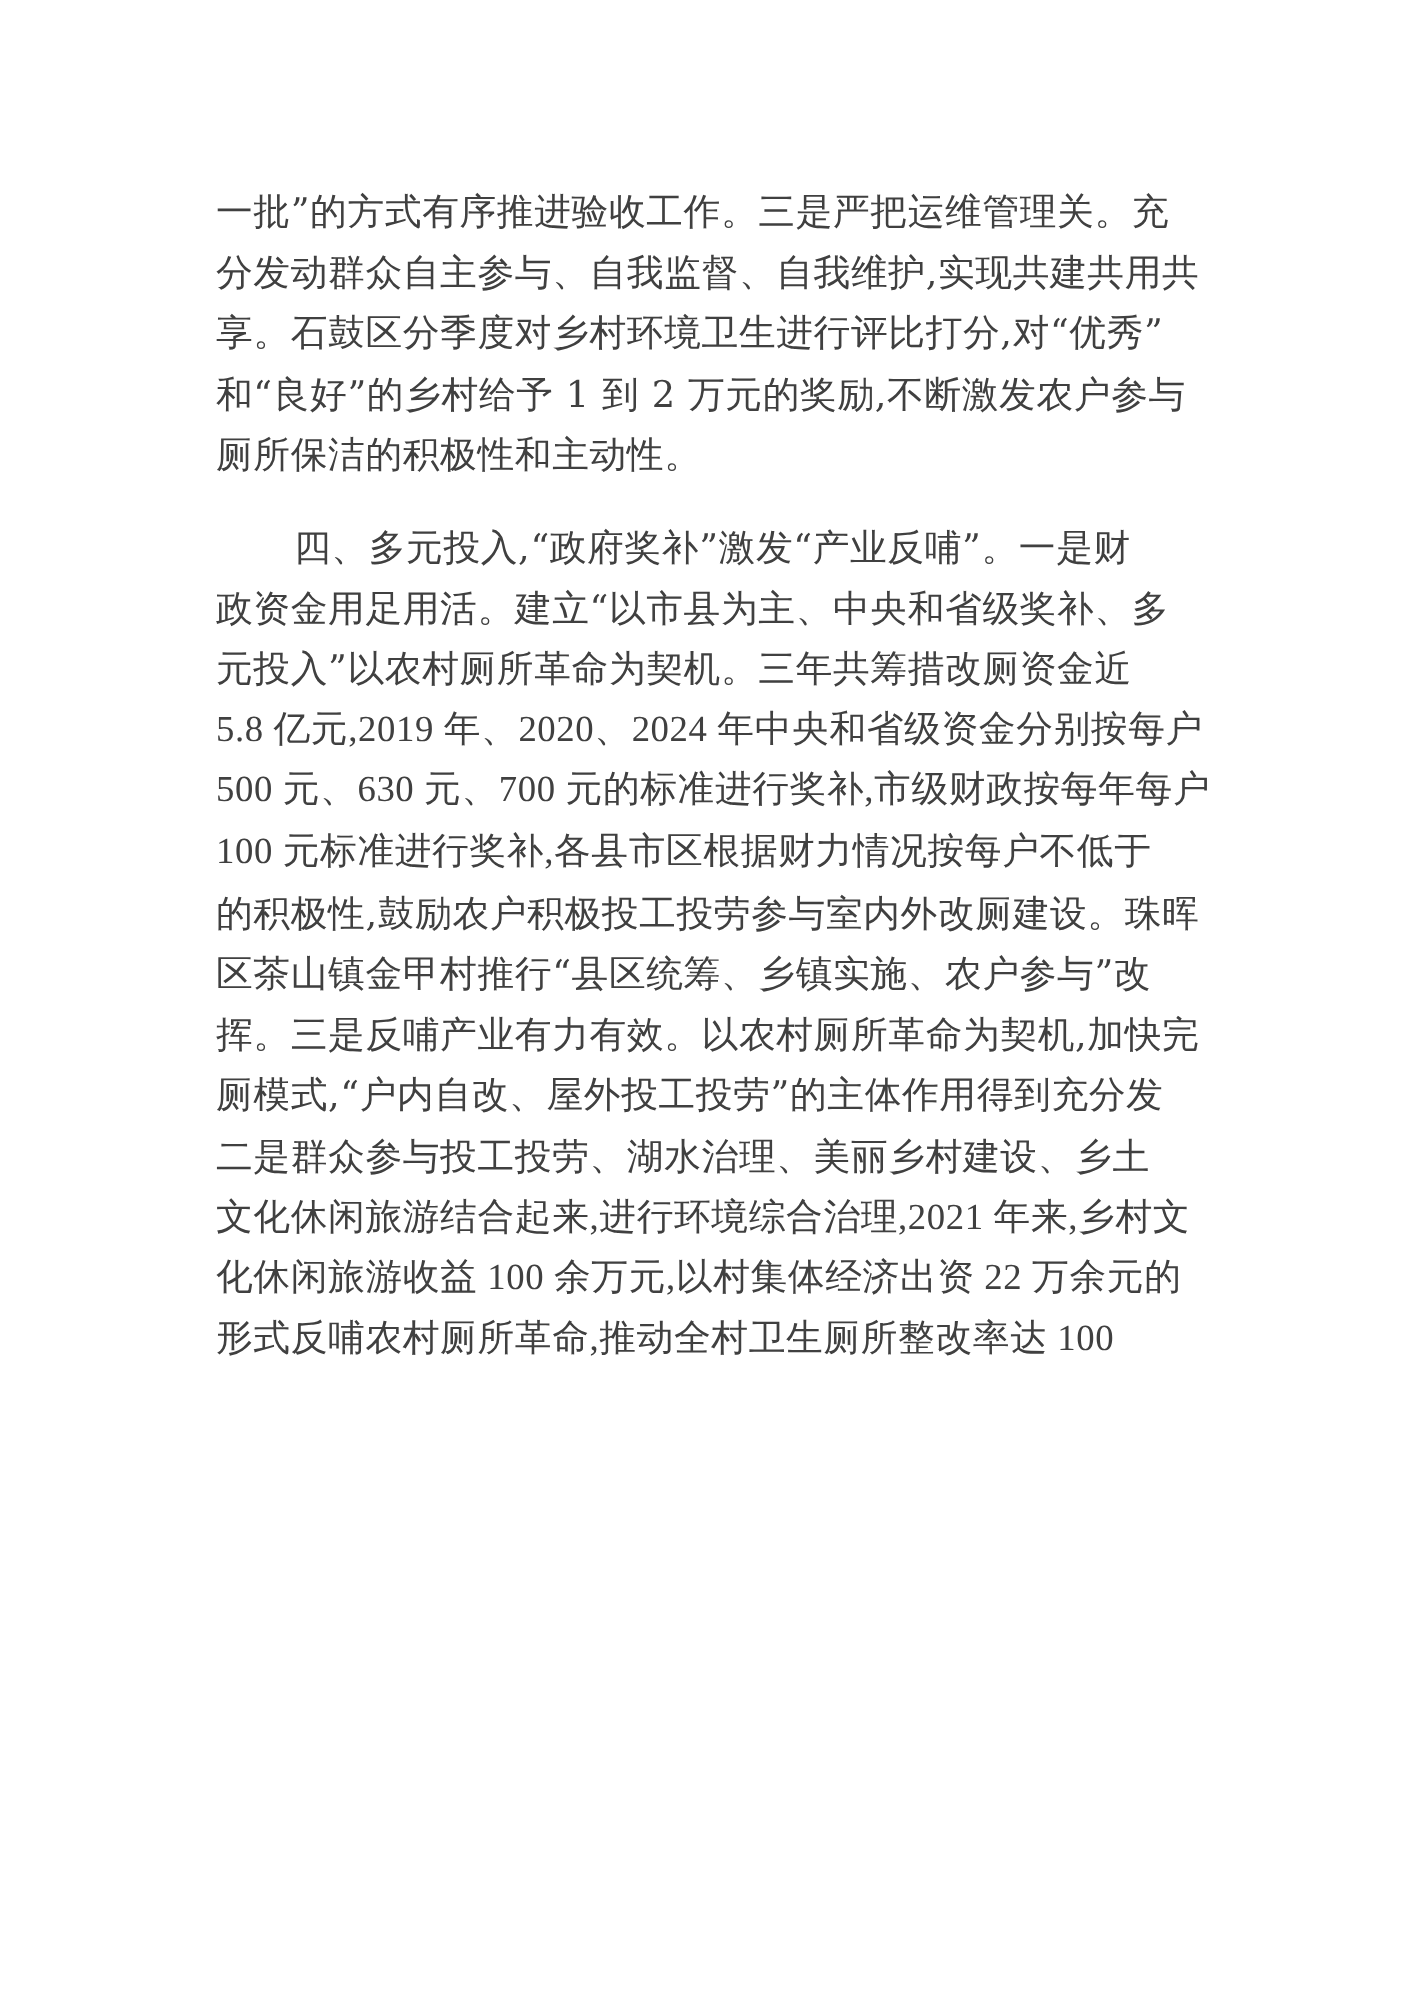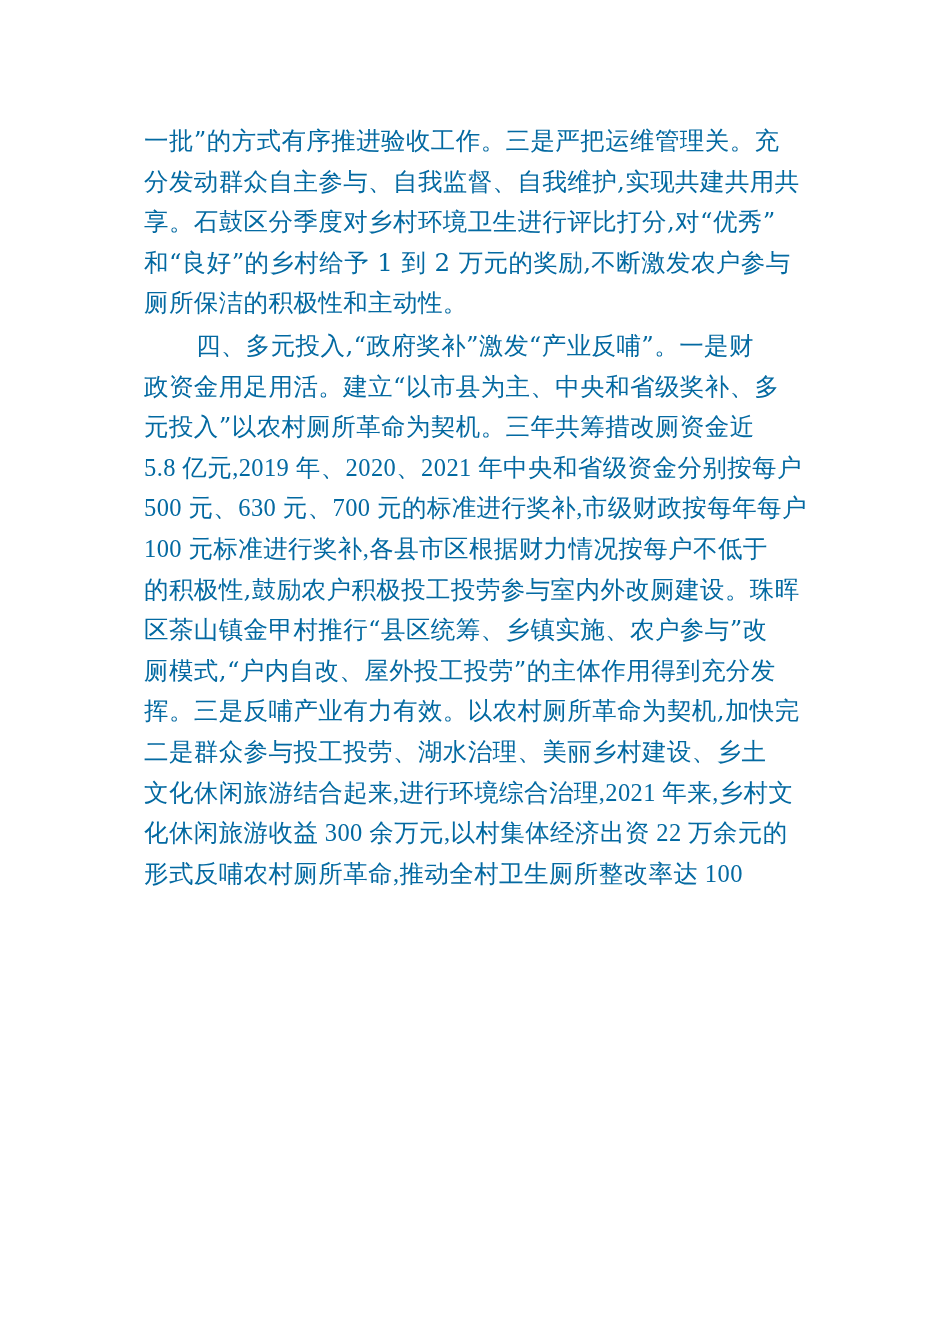--- a/index.html
+++ b/index.html
@@ -18,29 +18,30 @@
       left: 144px;
       top: 121px;
       width: 660px;
     }
     .line {
       display: block;
       height: 40.6px;
       line-height: 40.6px;
       font-family: "DejaVu Serif", "Liberation Serif", serif;
       font-size: 24.5px;
-      color: #0369a1;
+      color: #404040;
       white-space: nowrap;
       letter-spacing: 0.4px;
     }
     .line.num {
       font-family: "Liberation Serif", "DejaVu Serif", serif;
     }
     .indent {
       padding-left: 52px;
+      margin-top: 19px;
     }
     .para-gap {
       height: 2px;
     }
   </style>
 </head>
 <body>
 
 <div class="page">
   <div>
@@ -48,25 +49,25 @@
     <span class="line">分发动群众自主参与、自我监督、自我维护,实现共建共用共</span>
     <span class="line">享。石鼓区分季度对乡村环境卫生进行评比打分,对“优秀”</span>
     <span class="line">和“良好”的乡村给予 1 到 2 万元的奖励,不断激发农户参与</span>
     <span class="line">厕所保洁的积极性和主动性。</span>
   </div>
   <div class="para-gap"></div>
   <div>
     <span class="line indent">四、多元投入,“政府奖补”激发“产业反哺”。一是财</span>
     <span class="line">政资金用足用活。建立“以市县为主、中央和省级奖补、多</span>
     <span class="line">元投入”以农村厕所革命为契机。三年共筹措改厕资金近</span>
-    <span class="line num">5.8 亿元,2019 年、2020、2021 年中央和省级资金分别按每户</span>
+    <span class="line num">5.8 亿元,2019 年、2020、2024 年中央和省级资金分别按每户</span>
     <span class="line num">500 元、630 元、700 元的标准进行奖补,市级财政按每年每户</span>
     <span class="line num">100  元标准进行奖补,各县市区根据财力情况按每户不低于</span>
     <span class="line">的积极性,鼓励农户积极投工投劳参与室内外改厕建设。珠晖</span>
     <span class="line">区茶山镇金甲村推行“县区统筹、乡镇实施、农户参与”改</span>
+    <span class="line">挥。三是反哺产业有力有效。以农村厕所革命为契机,加快完</span>
     <span class="line">厕模式,“户内自改、屋外投工投劳”的主体作用得到充分发</span>
-    <span class="line">挥。三是反哺产业有力有效。以农村厕所革命为契机,加快完</span>
     <span class="line">二是群众参与投工投劳、湖水治理、美丽乡村建设、乡土</span>
     <span class="line num">文化休闲旅游结合起来,进行环境综合治理,2021 年来,乡村文</span>
-    <span class="line num">化休闲旅游收益  300 余万元,以村集体经济出资  22 万余元的</span>
+    <span class="line num">化休闲旅游收益  100 余万元,以村集体经济出资  22 万余元的</span>
     <span class="line num">形式反哺农村厕所革命,推动全村卫生厕所整改率达  100</span>
   </div>
 </div>
 
 </body></html>

